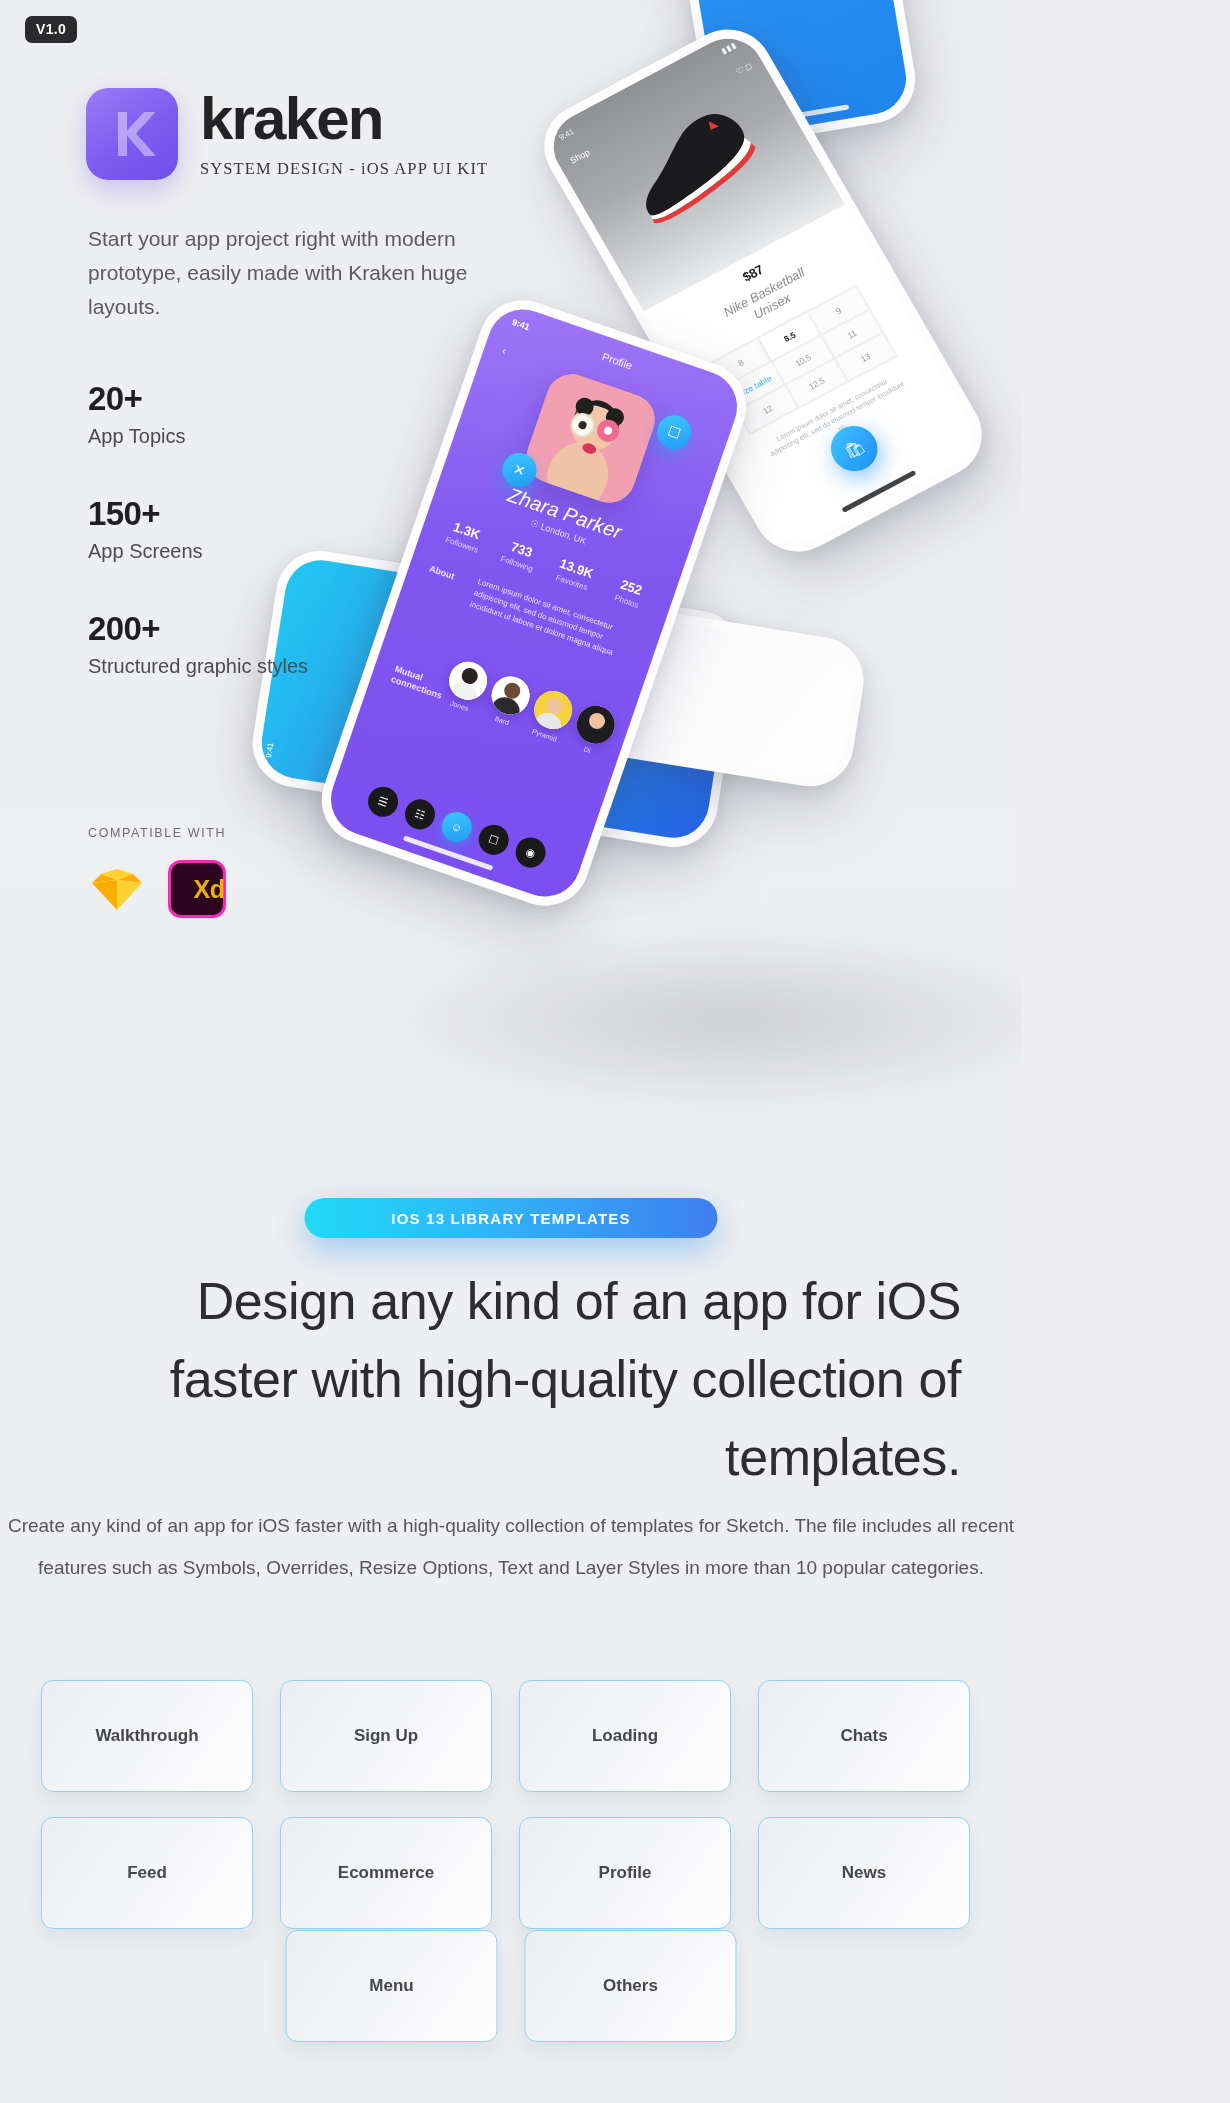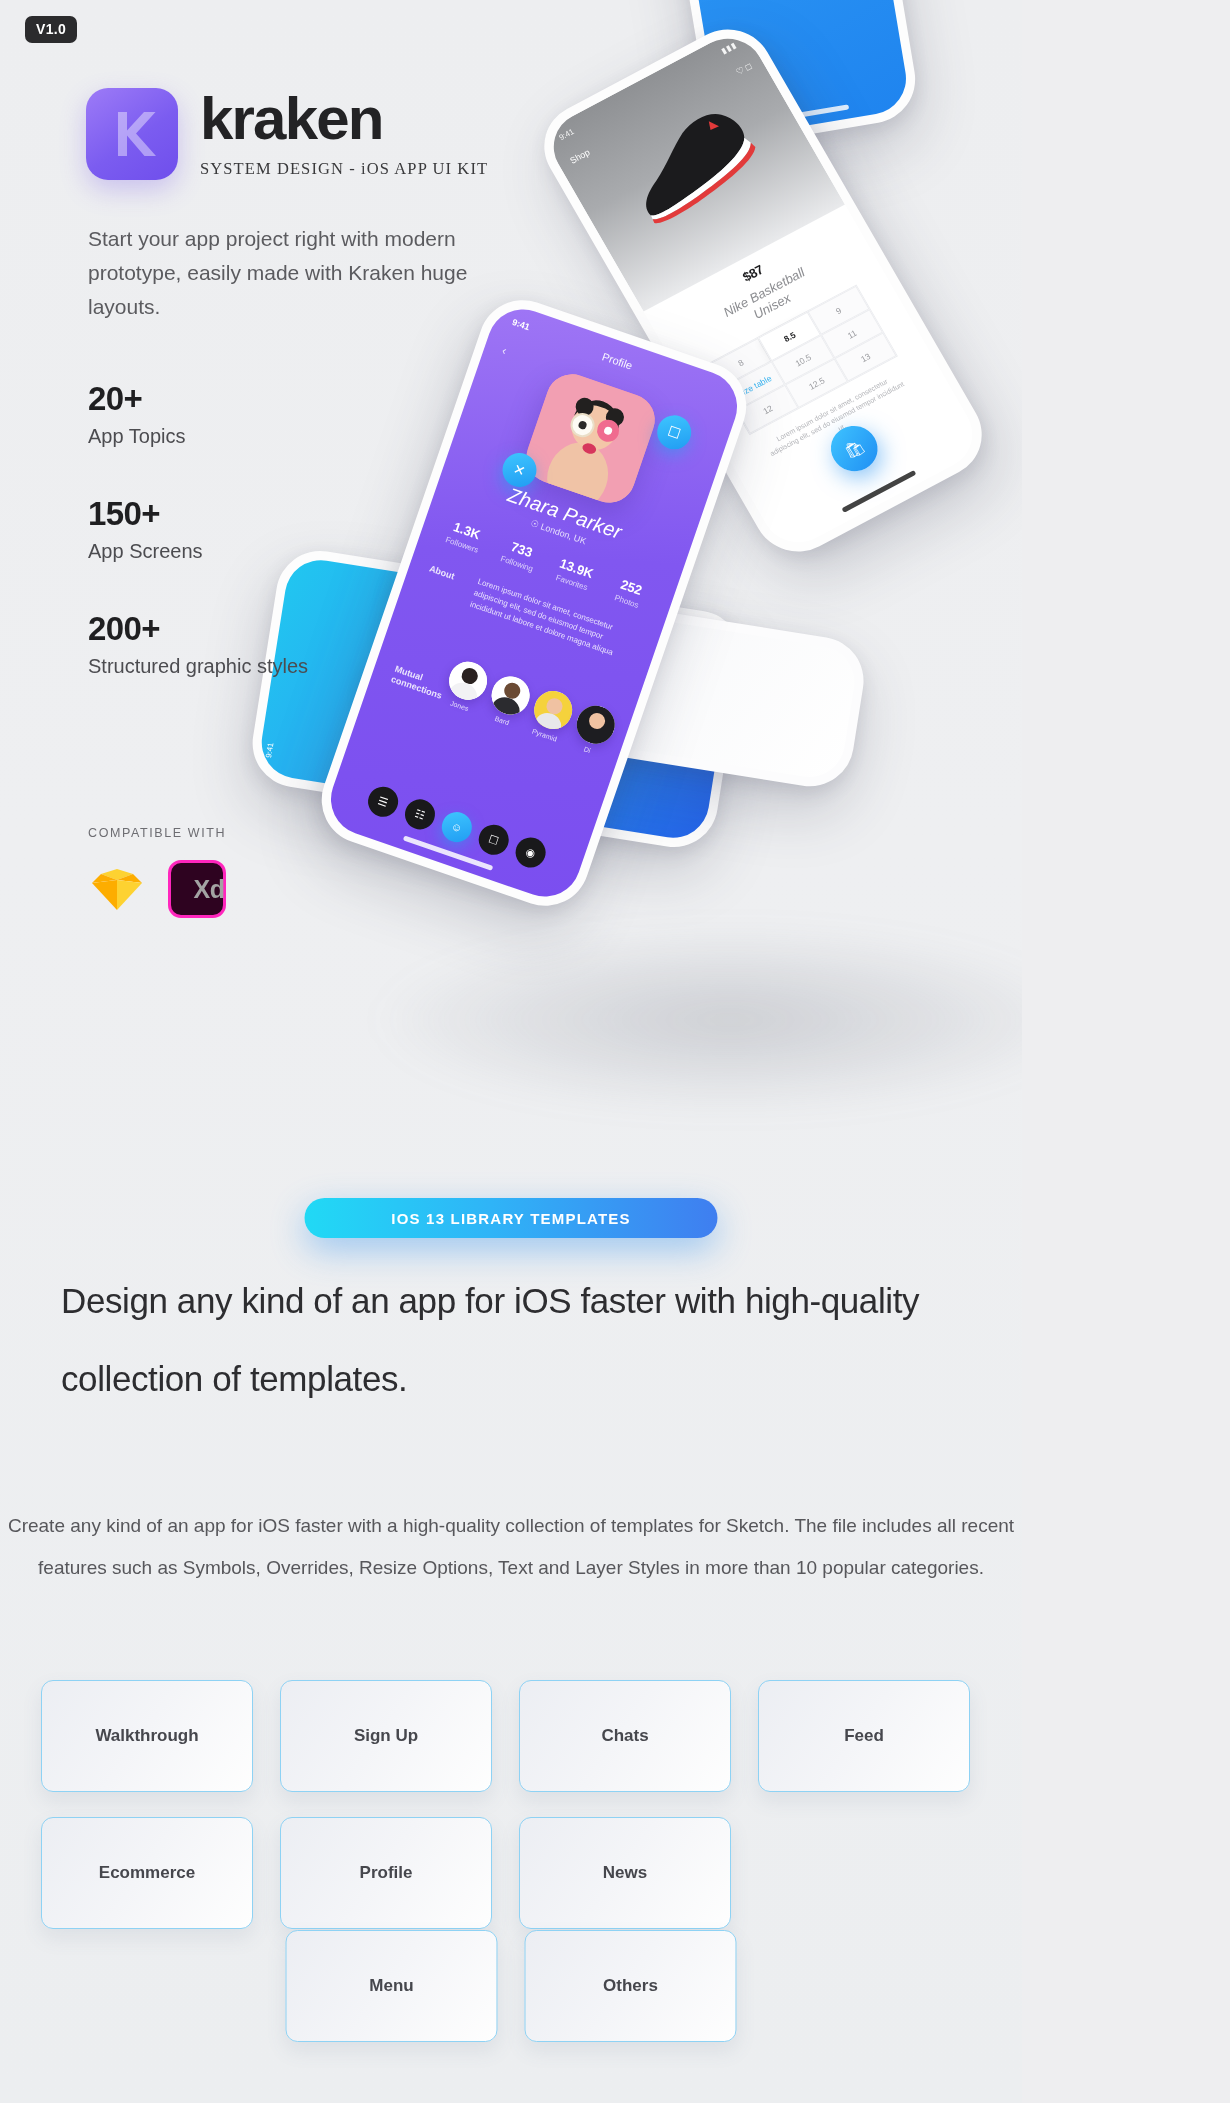--- a/index.html
+++ b/index.html
@@ -106,21 +106,21 @@
   .compat-icons { display: flex; gap: 22px; margin-top: 20px; align-items: center; }
   .sketch-icon, .xd-icon { width: 58px; height: 58px; position: relative; }
   .xd-icon {
     background: #2e0320;
     border: 3px solid #ff26bd;
     border-radius: 13px;
     display: flex; align-items: center; justify-content: center;
     box-shadow: 0 0 0 0 rgba(0,0,0,0);
   }
   .xd-label {
-    color: #a3a3a3;
+    color: #eab308;
     font-size: 25px;
     font-weight: bold;
     letter-spacing: -.5px;
     line-height: 1;
     margin-left: 24px;
   }
 
   
   .stage {
     position: absolute;
@@ -410,22 +410,22 @@
     box-shadow: 0 12px 34px rgba(60,150,240,.45);
     z-index: 35;
   }
 
   
   .headline {
     position: absolute;
     left: 50%; top: 1262px;
     transform: translateX(-50%);
     width: 900px;
-    text-align: left;
-    font-size: 35px;
+    text-align: right;
+    font-size: 52px;
     line-height: 78px;
     color: #2d2d30;
     font-weight: normal;
     letter-spacing: -.4px;
     z-index: 30;
   }
   .body-copy {
     position: absolute;
     left: 50%; top: 1505px;
     transform: translateX(-50%);
@@ -720,20 +720,21 @@
 
   <div class="lib-badge">IOS 13 LIBRARY TEMPLATES</div>
 
   <div class="headline">Design any kind of an app for iOS faster with high-quality collection of templates.</div>
 
   <div class="body-copy">Create any kind of an app for iOS faster with a high-quality collection of templates for Sketch. The file includes all recent features such as Symbols, Overrides, Resize Options, Text and Layer Styles in more than 10 popular categories.</div>
 
   <div class="cards">
     <div class="card">Walkthrough</div>
     <div class="card">Sign Up</div>
+    <div class="card">Loading</div>
     <div class="card">Chats</div>
     <div class="card">Feed</div>
     <div class="card">Ecommerce</div>
     <div class="card">Profile</div>
     <div class="card">News</div>
   </div>
 
   <div class="cards-row3">
     <div class="card">Menu</div>
     <div class="card">Others</div>

